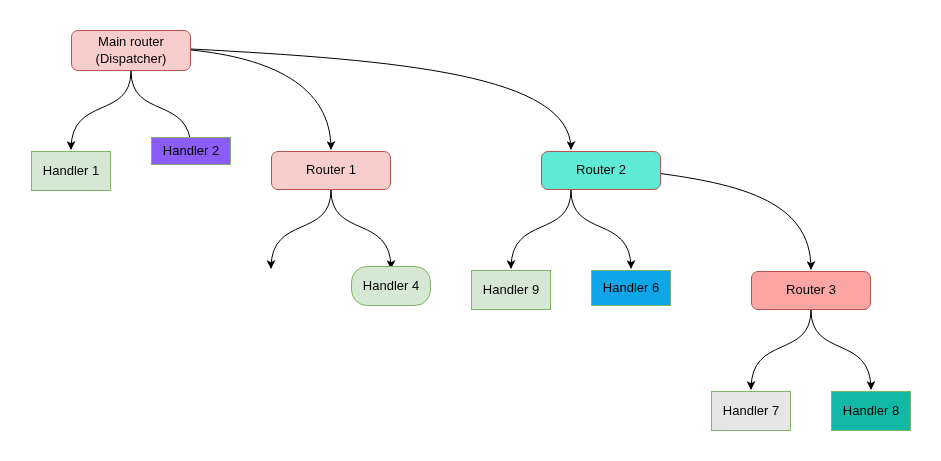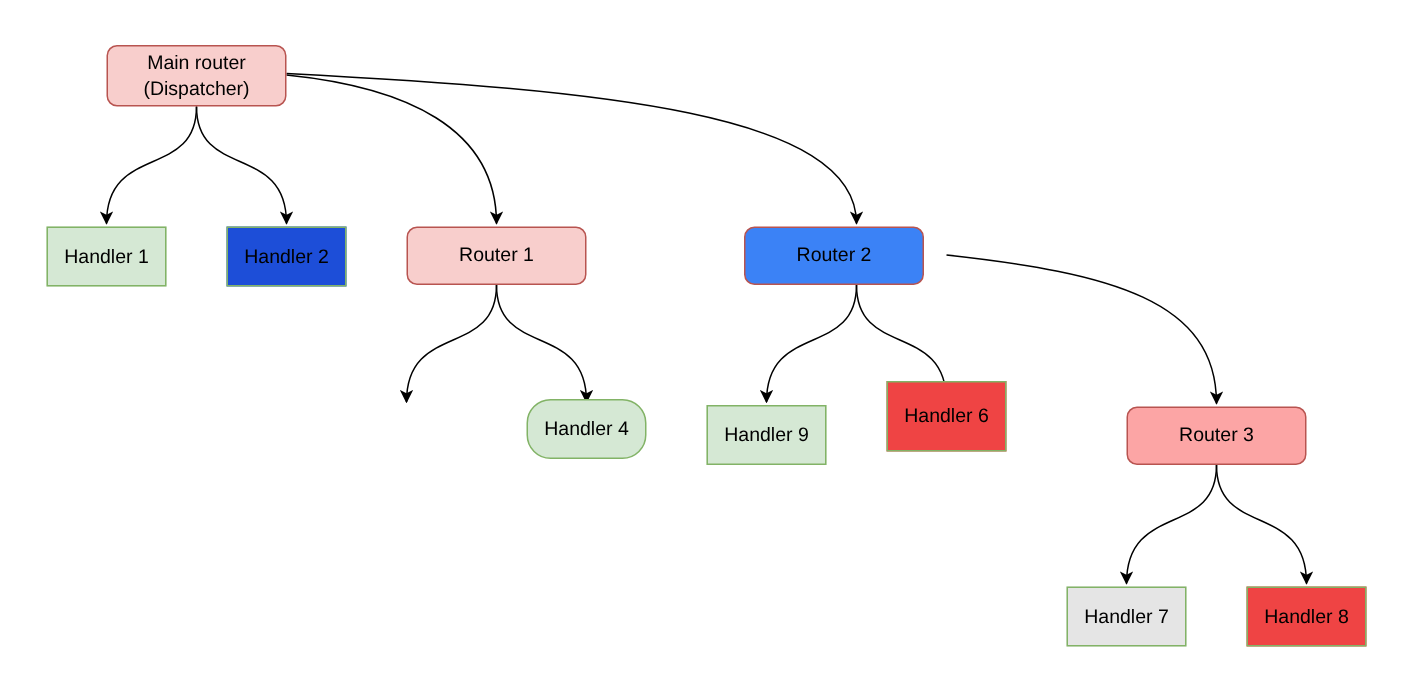--- a/index.html
+++ b/index.html
@@ -71,50 +71,50 @@
 
   <div class="node router" style="left: 71px; top: 30px; width: 120px; height: 41px; background: rgb(248, 206, 204); border-color: rgb(184, 84, 80);">
     <span class="lbl">Main router
 (Dispatcher)</span>
   </div>
 
   <div class="node handler" style="left: 31px; top: 151px; width: 80px; height: 40px; background: rgb(213, 232, 212); border-color: rgb(130, 179, 102);">
     <span class="lbl">Handler 1</span>
   </div>
 
-  <div class="node handler" style="left: 151px; top: 151px; width: 80px; height: 40px; background: #1d4ed8; border-color: rgb(130, 179, 102);">
+  <div class="node handler" style="left: 151px; top: 137px; width: 80px; height: 28px; background: #8b5cf6; border-color: rgb(130, 179, 102);">
     <span class="lbl">Handler 2</span>
   </div>
 
   <div class="node router" style="left: 271px; top: 151px; width: 120px; height: 39px; background: rgb(248, 206, 204); border-color: rgb(184, 84, 80);">
     <span class="lbl">Router 1</span>
   </div>
 
-  <div class="node router" style="left: 496px; top: 151px; width: 120px; height: 39px; background: #3b82f6; border-color: rgb(184, 84, 80);">
+  <div class="node router" style="left: 541px; top: 151px; width: 120px; height: 39px; background: #5eead4; border-color: rgb(184, 84, 80);">
     <span class="lbl">Router 2</span>
   </div>
 
 
   <div class="node handler" style="left: 351px; top: 266px; width: 80px; height: 40px; background: rgb(213, 232, 212); border-color: rgb(130, 179, 102); border-radius: 16px;">
     <span class="lbl">Handler 4</span>
   </div>
 
   <div class="node handler" style="left: 471px; top: 270px; width: 80px; height: 40px; background: rgb(213, 232, 212); border-color: rgb(130, 179, 102);">
     <span class="lbl">Handler 9</span>
   </div>
 
-  <div class="node handler" style="left: 591px; top: 254px; width: 80px; height: 47px; background: #ef4444; border-color: rgb(130, 179, 102);">
+  <div class="node handler" style="left: 591px; top: 270px; width: 80px; height: 36px; background: #0ea5e9; border-color: rgb(130, 179, 102);">
     <span class="lbl">Handler 6</span>
   </div>
 
   <div class="node router" style="left: 751px; top: 271px; width: 120px; height: 39px; background: #fca5a5; border-color: rgb(184, 84, 80);">
     <span class="lbl">Router 3</span>
   </div>
 
   <div class="node handler" style="left: 711px; top: 391px; width: 80px; height: 40px; background: #e5e5e5; border-color: rgb(130, 179, 102);">
     <span class="lbl">Handler 7</span>
   </div>
 
-  <div class="node handler" style="left: 831px; top: 391px; width: 80px; height: 40px; background: #ef4444; border-color: rgb(130, 179, 102);">
+  <div class="node handler" style="left: 831px; top: 391px; width: 80px; height: 40px; background: #14b8a6; border-color: rgb(130, 179, 102);">
     <span class="lbl">Handler 8</span>
   </div>
 
 </div>
 
 </body></html>

